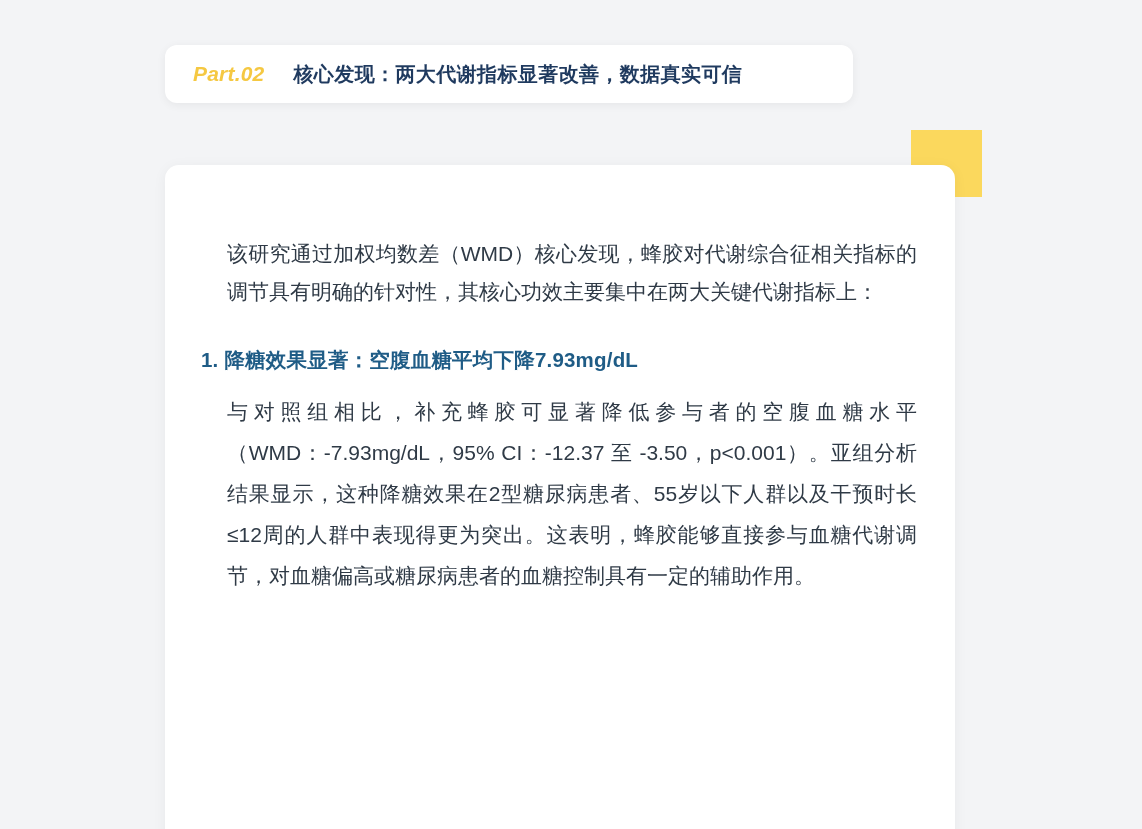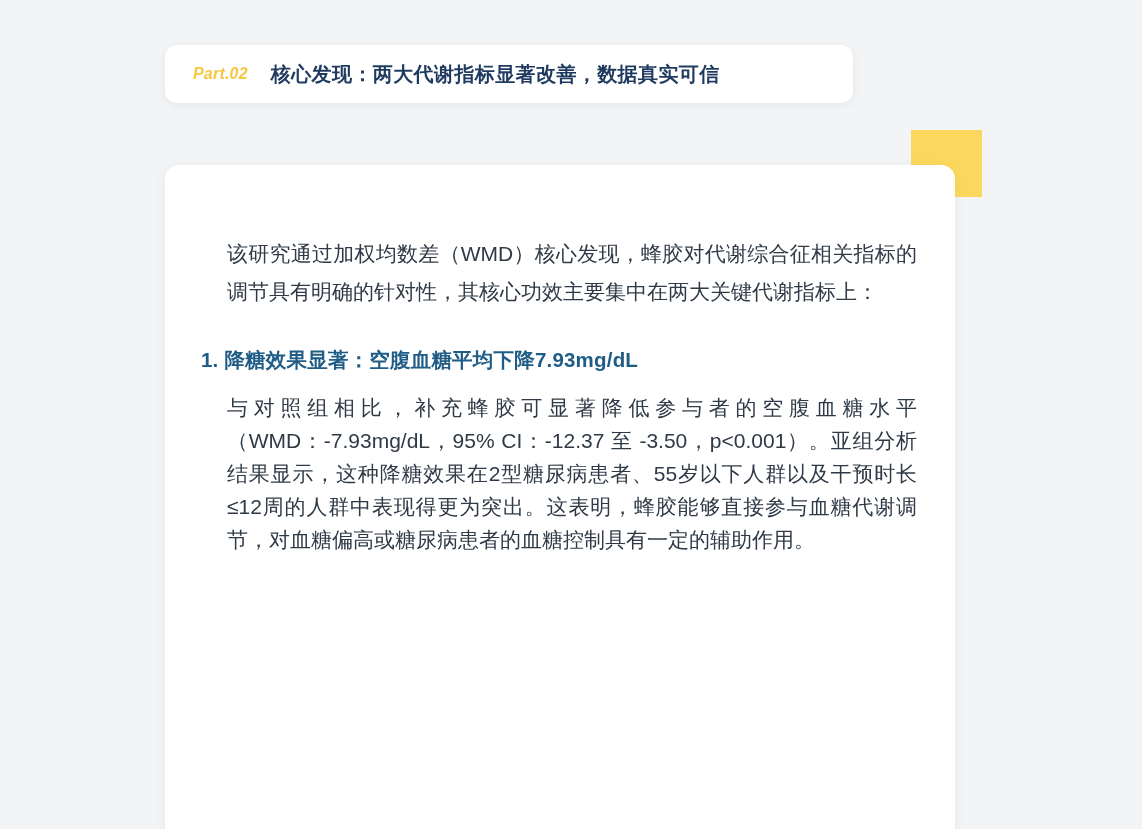--- a/index.html
+++ b/index.html
@@ -31,25 +31,25 @@
     background: #ffffff;
     border-radius: 12px;
     box-shadow: 0 2px 10px rgba(0,0,0,0.06);
     display: flex;
     align-items: center;
     padding-left: 28px;
     box-sizing: border-box;
   }
   .part-label {
     color: #f5c842;
-    font-size: 16px;
+    font-size: 21px;
     font-weight: bold;
     font-style: italic;
     letter-spacing: 0.2px;
-    margin-right: 23px;
+    margin-right: 29px;
     white-space: nowrap;
   }
   .header-title {
     color: #1f3a5f;
     font-size: 20px;
     font-weight: bold;
     letter-spacing: 0.4px;
     white-space: nowrap;
     font-family: Liberation Serif, serif;
   }
@@ -95,21 +95,21 @@
     font-size: 20.5px;
     font-weight: bold;
     margin: 17px 0 16px 0;
     line-height: 30px;
     letter-spacing: 0.2px;
   }
 
   .body-par {
     color: #2f3a46;
     font-size: 21px;
-    line-height: 33px;
+    line-height: 41px;
     text-align: justify;
     text-align-last: left;
     margin: 0;
     padding-left: 26px;
     padding-right: 2px;
   }
 </style>
 </head>
 <body>
 

